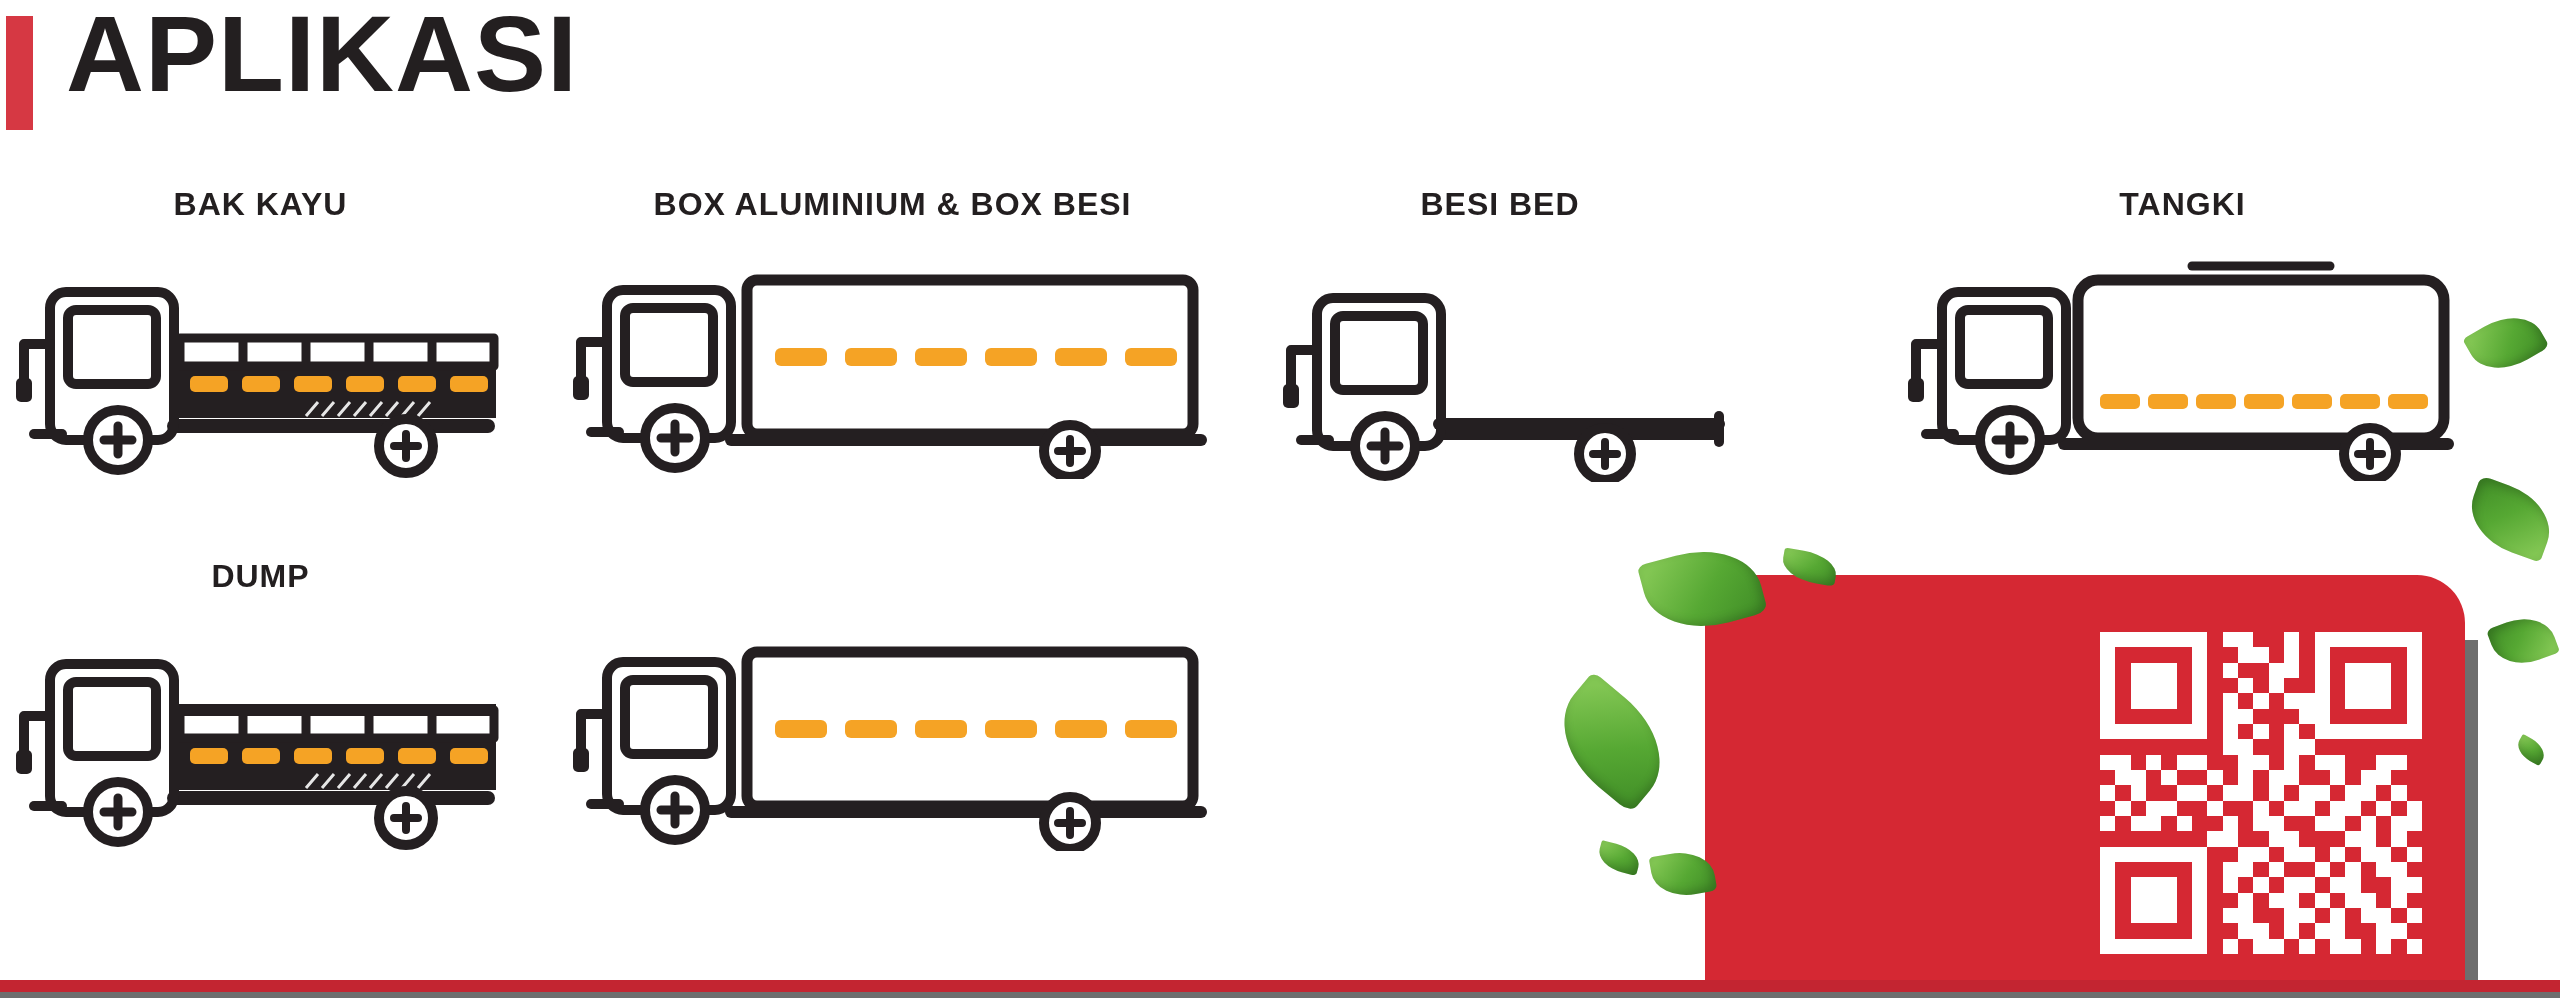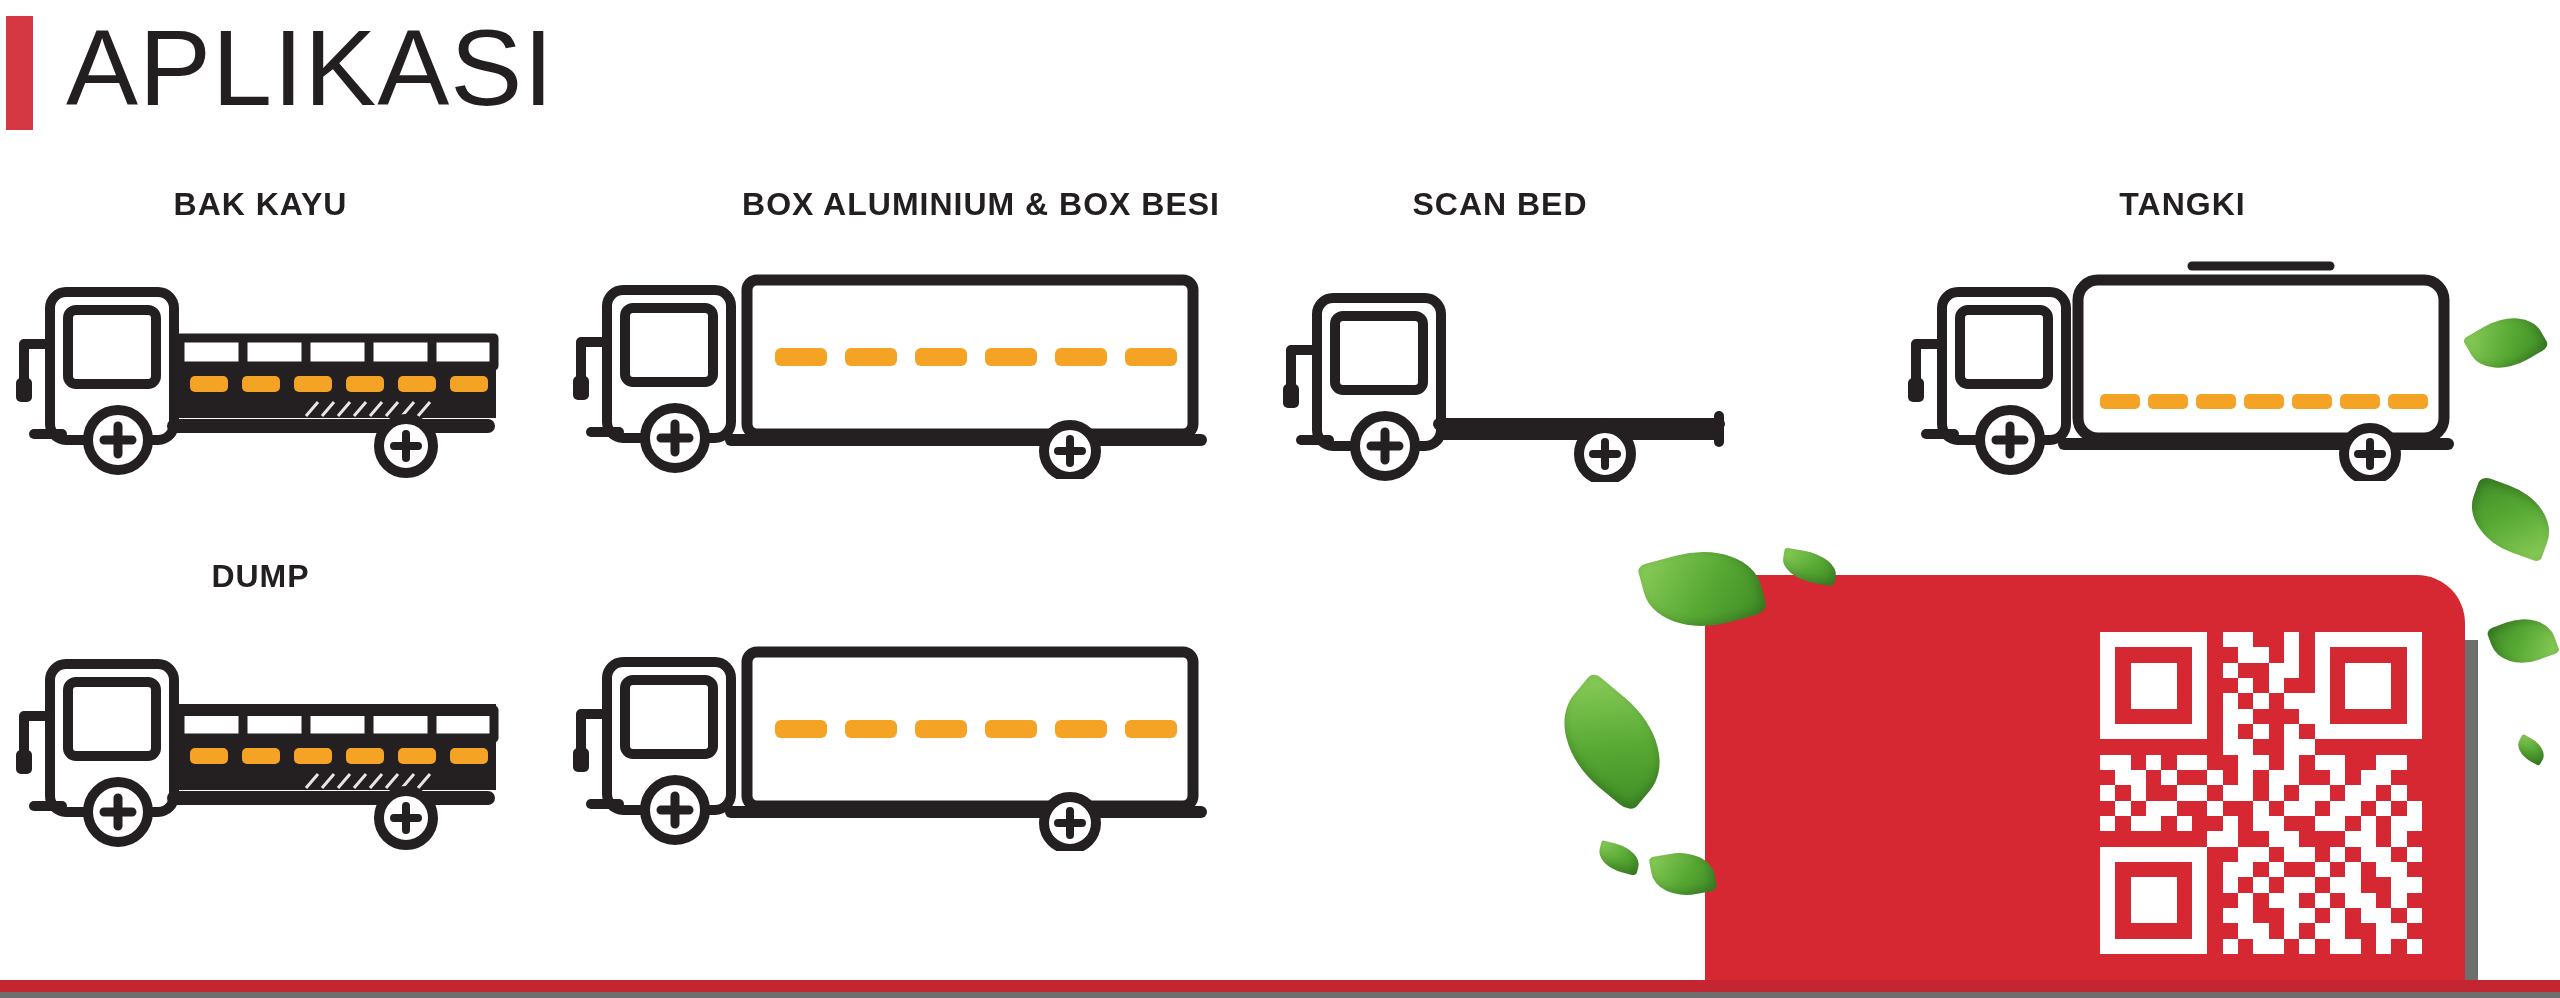--- a/index.html
+++ b/index.html
@@ -3,22 +3,22 @@
 <meta charset="utf-8">
 <style>
   html,body{margin:0;padding:0;background:#ffffff;}
   #canvas{
     position:relative;width:2560px;height:998px;overflow:hidden;
     background:#ffffff;font-family:"Liberation Sans",sans-serif;
   }
   
   .accent-bar{position:absolute;left:6px;top:16px;width:27px;height:114px;background:var(--accent-red,#d63843);}
   .page-title{
-    position:absolute;left:66px;top:14px;margin:0;
-    font-size:108px;line-height:1.0;font-weight:400;letter-spacing:1px;
+    position:absolute;left:66px;top:0;margin:0;
+    font-size:108px;line-height:1.0;font-weight:700;letter-spacing:1px;
     color:var(--text-dark,#231f20);
   }
   
   .app-label{
     position:absolute;text-align:center;
     font-size:32px;font-weight:800;letter-spacing:1px;
     color:var(--text-dark,#231f20);
   }
   .truck{position:absolute;}
   .ln{fill:none;stroke:var(--truck-dark,#241f21);stroke-linecap:round;stroke-linejoin:round;}
@@ -56,22 +56,22 @@
 </style>
 </head>
 <body>
 
 <div id="canvas">
 
   <div class="accent-bar"></div>
   <h1 class="page-title">APLIKASI</h1>
 
   <div class="app-label" style="left:8px;top:186px;width:505px;">BAK KAYU</div>
-  <div class="app-label" style="left:565px;top:186px;width:655px;text-align:right;">BOX ALUMINIUM &amp; BOX BESI</div>
-  <div class="app-label" style="left:1275px;top:186px;width:450px;">SCAN BED</div>
+  <div class="app-label" style="left:565px;top:186px;width:655px;">BOX ALUMINIUM &amp; BOX BESI</div>
+  <div class="app-label" style="left:1275px;top:186px;width:450px;">BESI BED</div>
   <div class="app-label" style="left:1900px;top:186px;width:565px;">TANGKI</div>
 
   <div class="app-label" style="left:8px;top:558px;width:505px;">DUMP</div>
 
   <svg class="truck" style="left:8px;top:246px;" width="505" height="235" viewBox="0 0 505 235">
     <path class="ln" stroke-width="14" d="M166 180 H480"></path>
     <rect class="fl" x="170" y="120" width="318" height="52"></rect>
     <path class="ln" stroke-width="9" d="M172 92 H486 M172 120 H486 M172 92 V120 M235 92 V120 M298 92 V120 M361 92 V120 M424 92 V120 M486 92 V120"></path>
     <rect class="dash" x="182" y="130" width="38" height="16" rx="5"></rect>
     <rect class="dash" x="234" y="130" width="38" height="16" rx="5"></rect>

